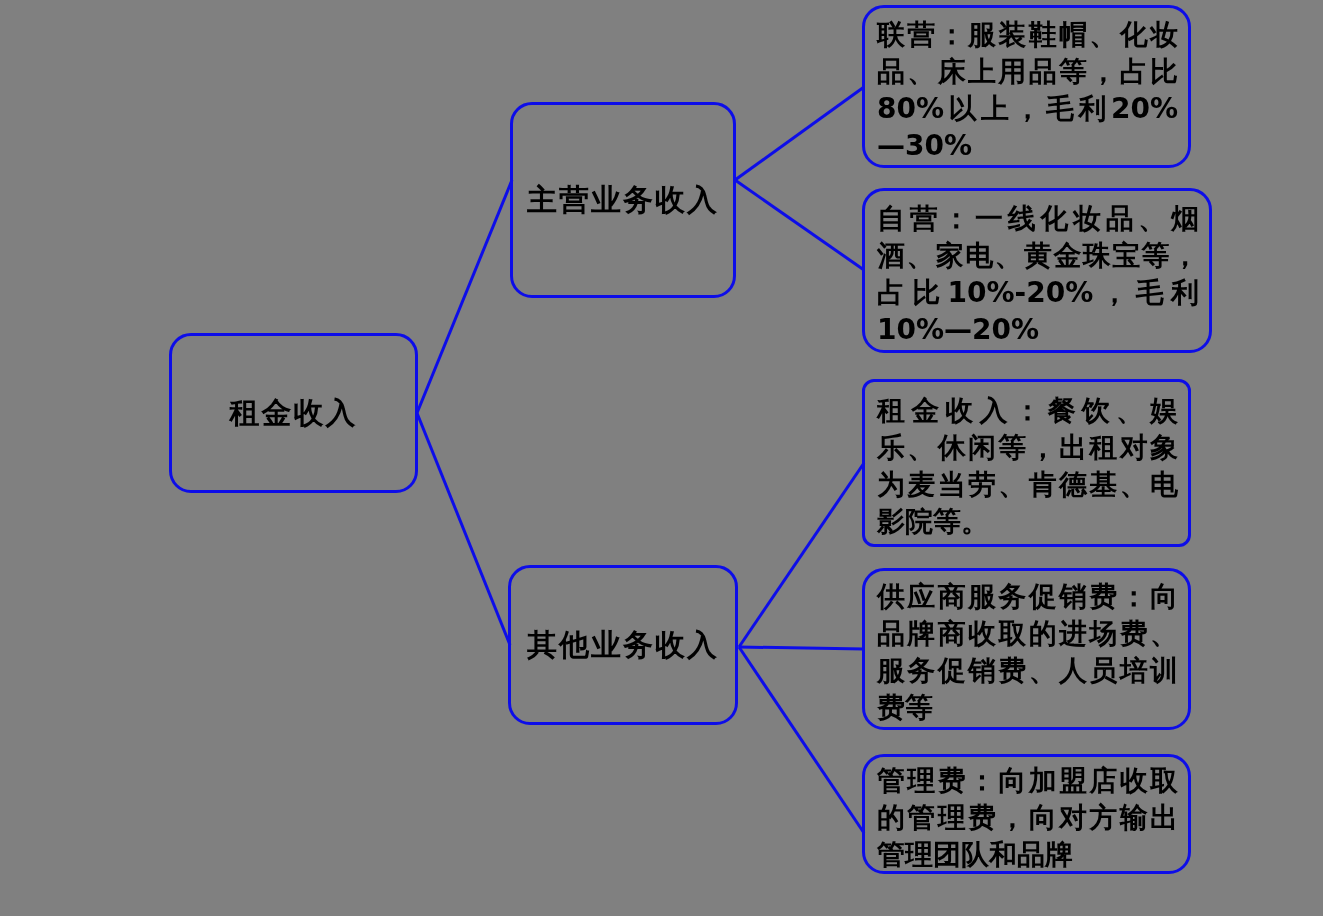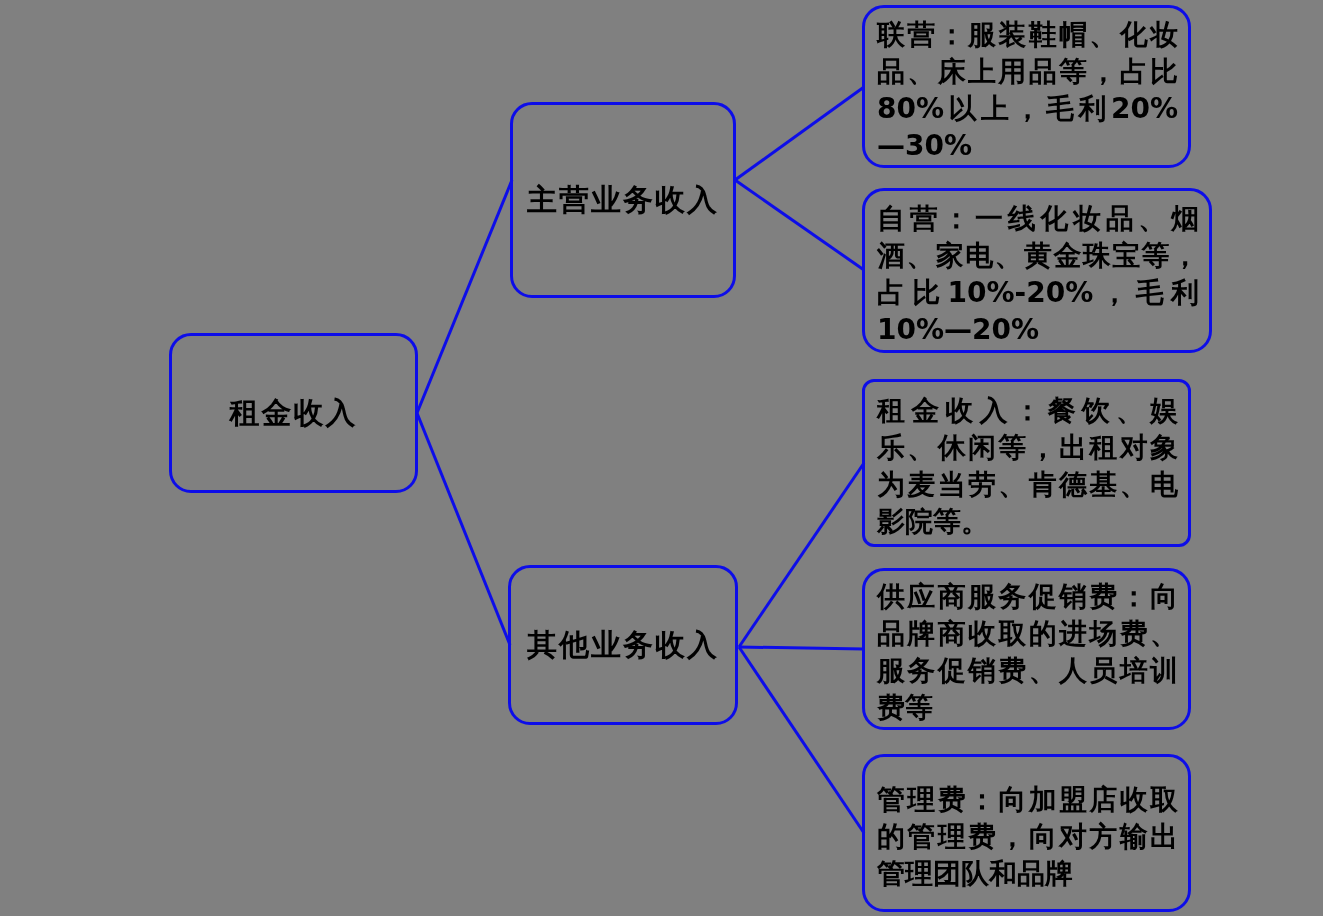--- a/index.html
+++ b/index.html
@@ -51,21 +51,21 @@
     text-align-last: left;
   }
   
   #node-root            { left: 169px; top: 333px; width: 249px; height: 160px; }
   #node-main-revenue    { left: 510px; top: 102px; width: 226px; height: 196px; }
   #node-other-revenue   { left: 508px; top: 565px; width: 230px; height: 160px; }
   #node-joint-operation { left: 862px; top:   5px; width: 329px; height: 163px; }
   #node-self-operation  { left: 862px; top: 188px; width: 350px; height: 165px; justify-content: center; }
   #node-rental-income   { left: 862px; top: 379px; width: 329px; height: 168px; border-radius: 12px; }
   #node-supplier-fee    { left: 862px; top: 568px; width: 329px; height: 162px; justify-content: flex-end; }
-  #node-management-fee  { left: 862px; top: 754px; width: 329px; height: 158px; }
+  #node-management-fee  { left: 862px; top: 754px; width: 329px; height: 120px; }
 </style>
 </head>
 <body>
 
 <div class="canvas">
 
   <svg class="connector-layer" viewBox="0 0 1323 916" xmlns="http://www.w3.org/2000/svg">
     <g stroke="#0d0de8" stroke-width="3" fill="none">
       <line x1="417" y1="413" x2="512" y2="180"></line>
       <line x1="417" y1="413" x2="510" y2="645"></line>

